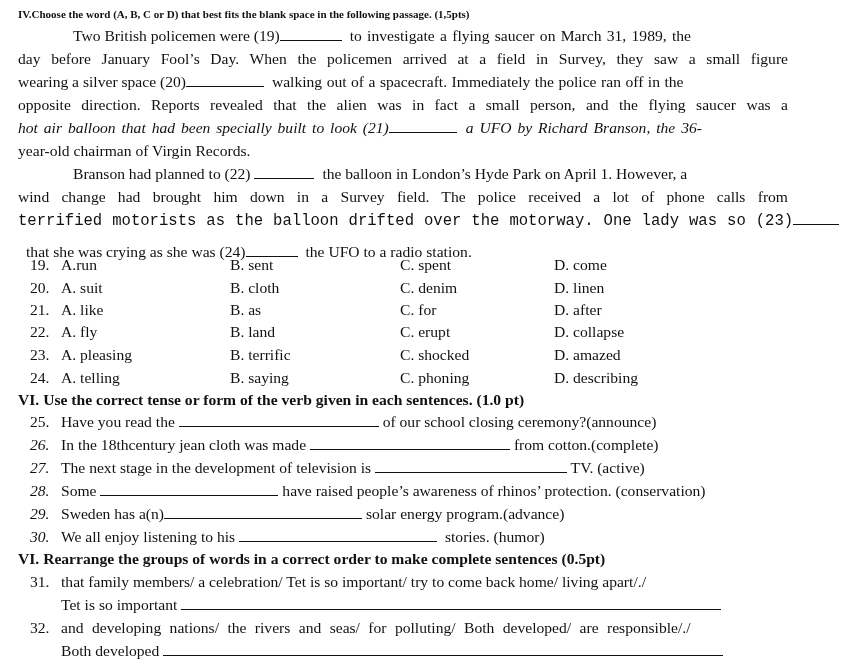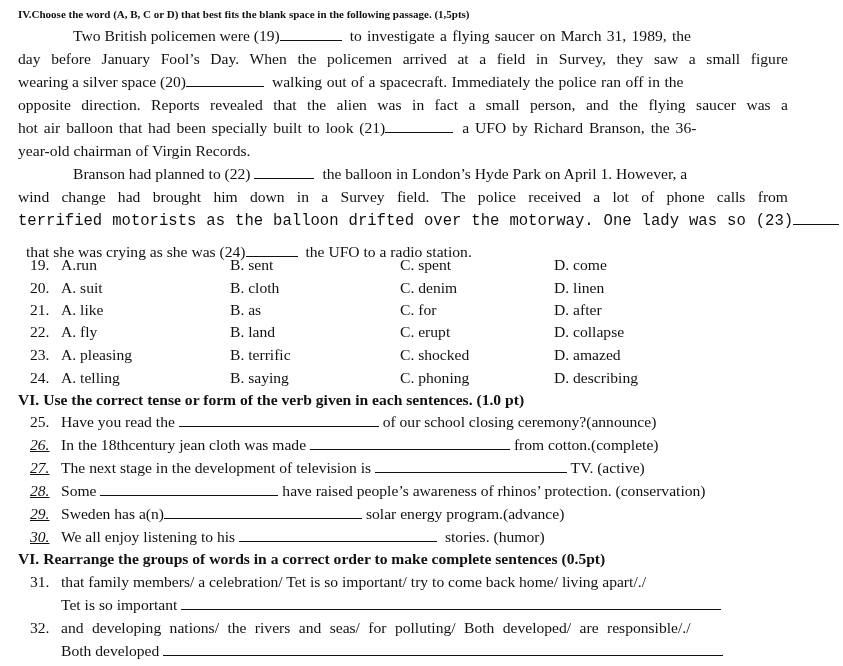--- a/index.html
+++ b/index.html
@@ -18,40 +18,40 @@
   .opt-row { position: absolute; left: 0; height: 22px; line-height: 22px; width: 713px; }
   .opt-row span { position: absolute; white-space: nowrap; }
   .num { left: 30px; }
   .oa { left: 61px; }
   .ob { left: 230px; }
   .oc { left: 400px; }
   .od { left: 554px; }
   .q-row { position: absolute; left: 0; height: 22px; line-height: 22px; width: 843px; white-space: nowrap; }
   .q-row .qn { position: absolute; left: 30px; }
   .q-row .qbody { position: absolute; left: 61px; }
-  .it { font-style: italic; text-decoration: underline; }
+  .it { font-style: italic; }
 </style>
 </head>
 <body>
 
 <div class="page">
 
   <div class="line bold" style="top:3px; font-size:11px;">IV.Choose the word (A, B, C or D) that best fits the blank space in the following passage. (1,5pts)</div>
 
   <div class="line" style="top:25px; left:73px;">
     <span>Two British policemen were (19)</span><span class="blank" style="width:62px;"></span>
     <span style="margin-left:4px; word-spacing:1.4px;">to investigate a flying saucer on March 31, 1989, the</span>
   </div>
   <div class="line just" style="top:48px;">day before January Fool’s Day. When the policemen arrived at a field in Survey, they saw a small figure</div>
   <div class="line" style="top:71px;">
     <span>wearing a silver space (20)</span><span class="blank" style="width:78px;"></span>
     <span style="margin-left:4px; word-spacing:0.6px;">walking out of a spacecraft. Immediately the police ran off in the</span>
   </div>
   <div class="line just" style="top:94px;">opposite direction. Reports revealed that the alien was in fact a small person, and the flying saucer was a</div>
-  <div class="line" style="top:117px;">
+  <div class="line" style="top:117px;font-style:italic;">
     <span style="word-spacing:2px;">hot air balloon that had been specially built to look (21)</span><span class="blank" style="width:68px;"></span>
     <span style="margin-left:5px; word-spacing:2px;">a UFO by Richard Branson, the 36-</span>
   </div>
   <div class="line" style="top:140px;">year-old chairman of Virgin Records.</div>
 
   <div class="line" style="top:163px; left:73px;">
     <span>Branson had planned to (22)</span>
     <span class="blank" style="width:60px;"></span>
     <span style="margin-left:4px;">the balloon in London’s Hyde Park on April 1. However, a</span>
   </div>

